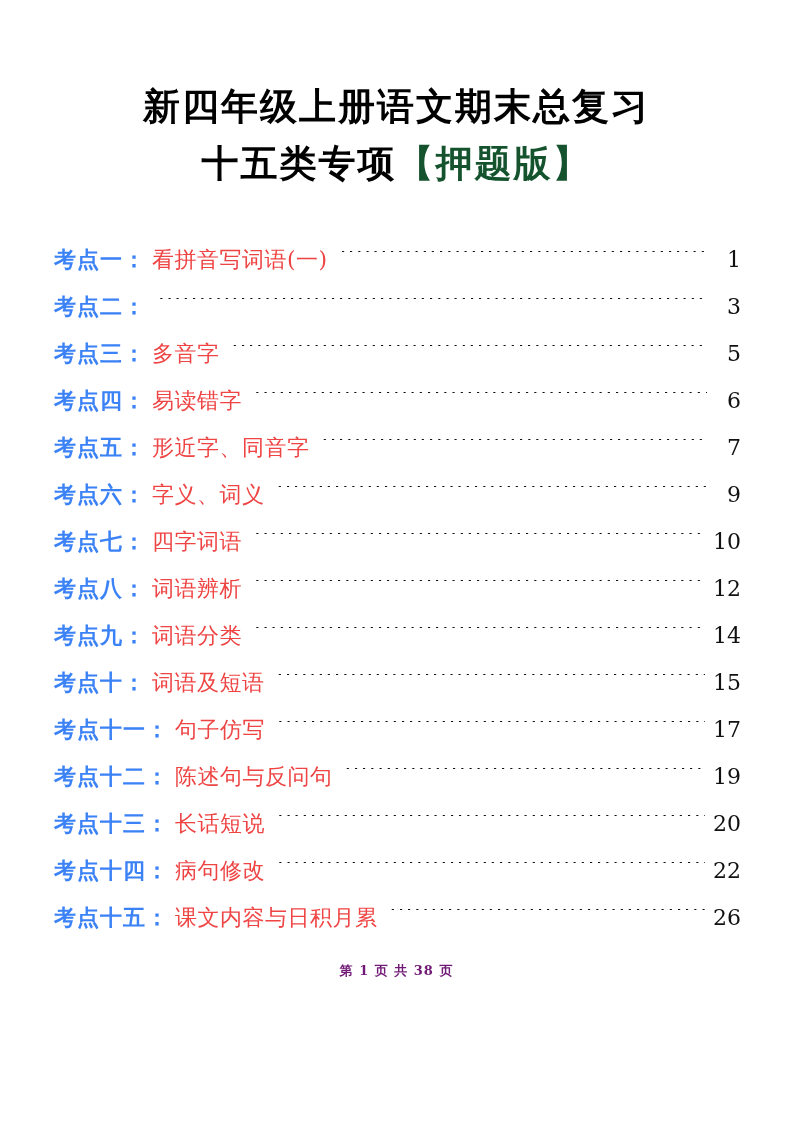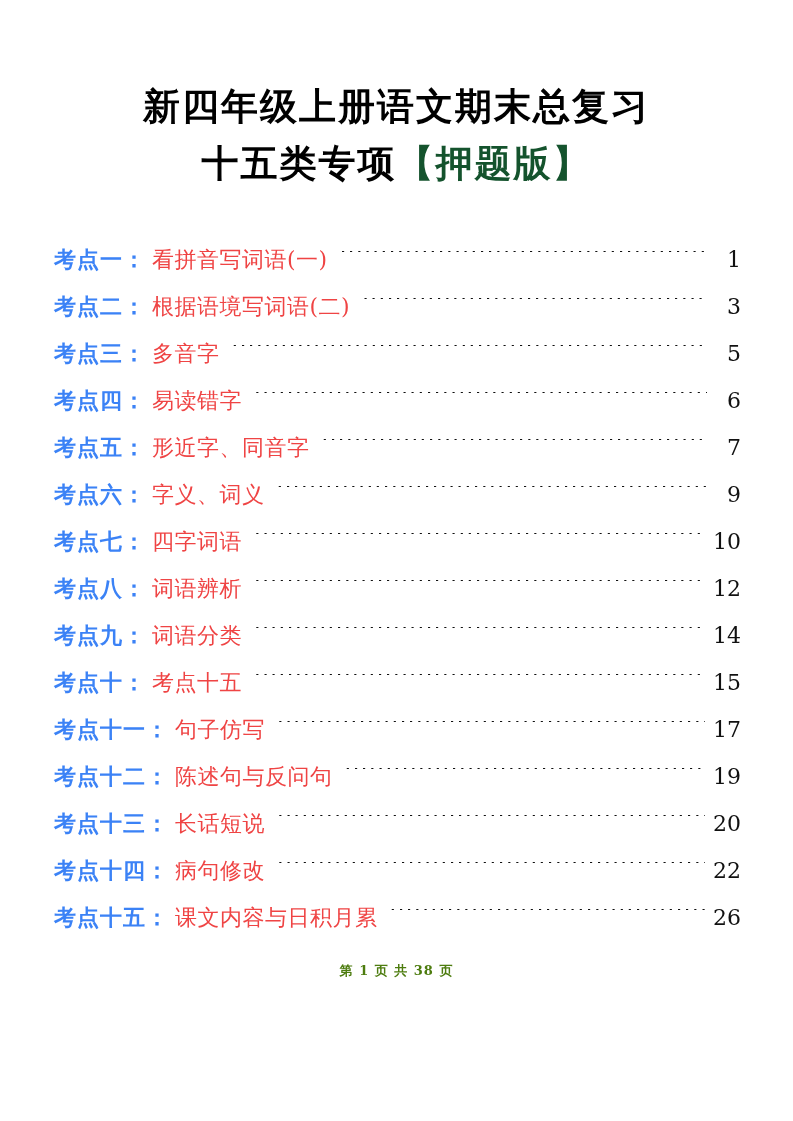--- a/index.html
+++ b/index.html
@@ -91,21 +91,21 @@
     text-align: right;
   }
   .footer {
     position: absolute;
     left: 0;
     right: 0;
     bottom: 26px;
     text-align: center;
     font-size: 13px;
     font-weight: 700;
-    color: #4d7c0f;
+    color: #701a75;
     letter-spacing: 1px;
     font-family: "DejaVu Serif", "Liberation Serif", serif;
   }
 </style>
 </head>
 <body>
 
 <div class="page">
 
   <div class="title-block">
@@ -117,21 +117,20 @@
 
     <div class="toc-row">
       <span class="toc-label">考点一：</span>
       <span class="toc-text">看拼音写词语(一)</span>
       <span class="toc-dots"></span>
       <span class="toc-page">1</span>
     </div>
 
     <div class="toc-row">
       <span class="toc-label">考点二：</span>
-      <span class="toc-text">根据语境写词语(二)</span>
       <span class="toc-dots"></span>
       <span class="toc-page">3</span>
     </div>
 
     <div class="toc-row">
       <span class="toc-label">考点三：</span>
       <span class="toc-text">多音字</span>
       <span class="toc-dots"></span>
       <span class="toc-page">5</span>
     </div>
@@ -173,21 +172,21 @@
 
     <div class="toc-row">
       <span class="toc-label">考点九：</span>
       <span class="toc-text">词语分类</span>
       <span class="toc-dots"></span>
       <span class="toc-page">14</span>
     </div>
 
     <div class="toc-row">
       <span class="toc-label">考点十：</span>
-      <span class="toc-text">考点十五</span>
+      <span class="toc-text">词语及短语</span>
       <span class="toc-dots"></span>
       <span class="toc-page">15</span>
     </div>
 
     <div class="toc-row">
       <span class="toc-label">考点十一：</span>
       <span class="toc-text">句子仿写</span>
       <span class="toc-dots"></span>
       <span class="toc-page">17</span>
     </div>

